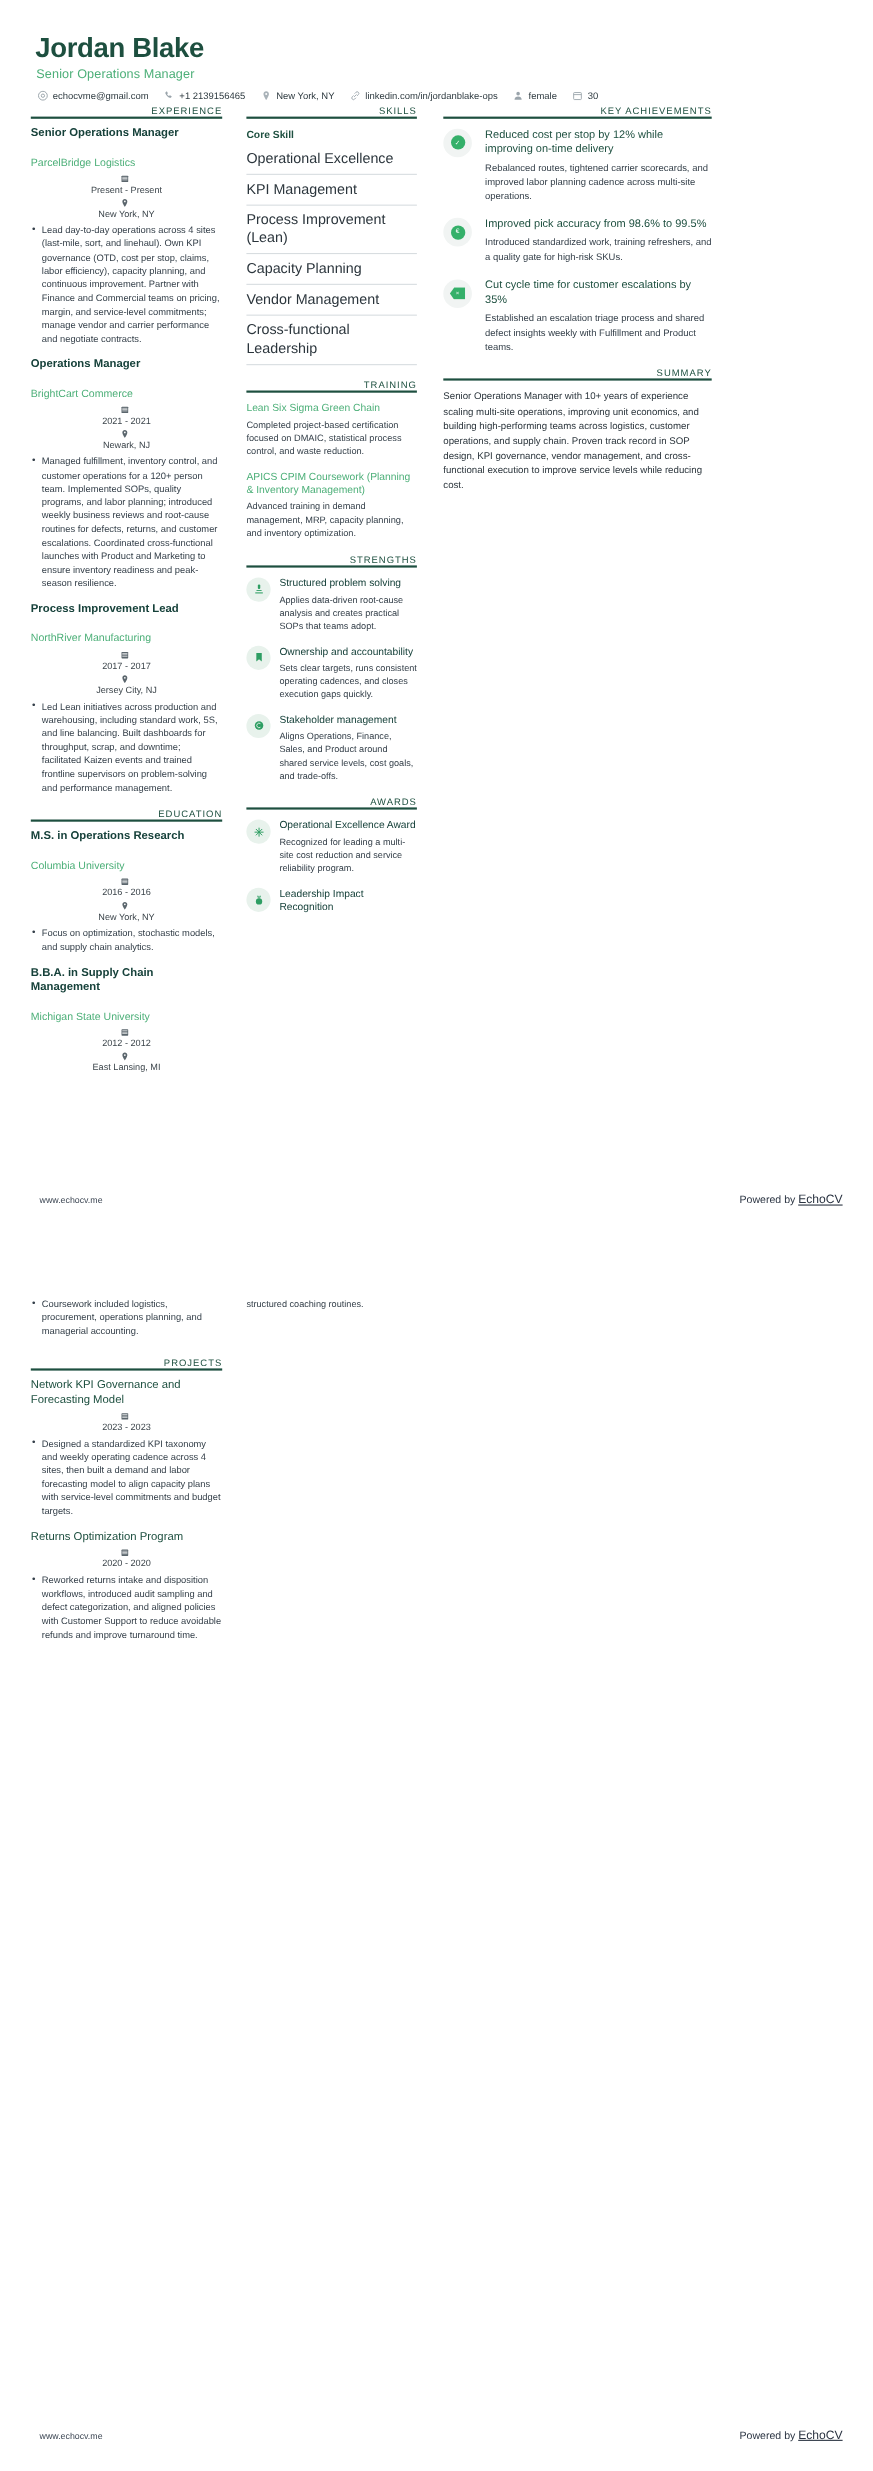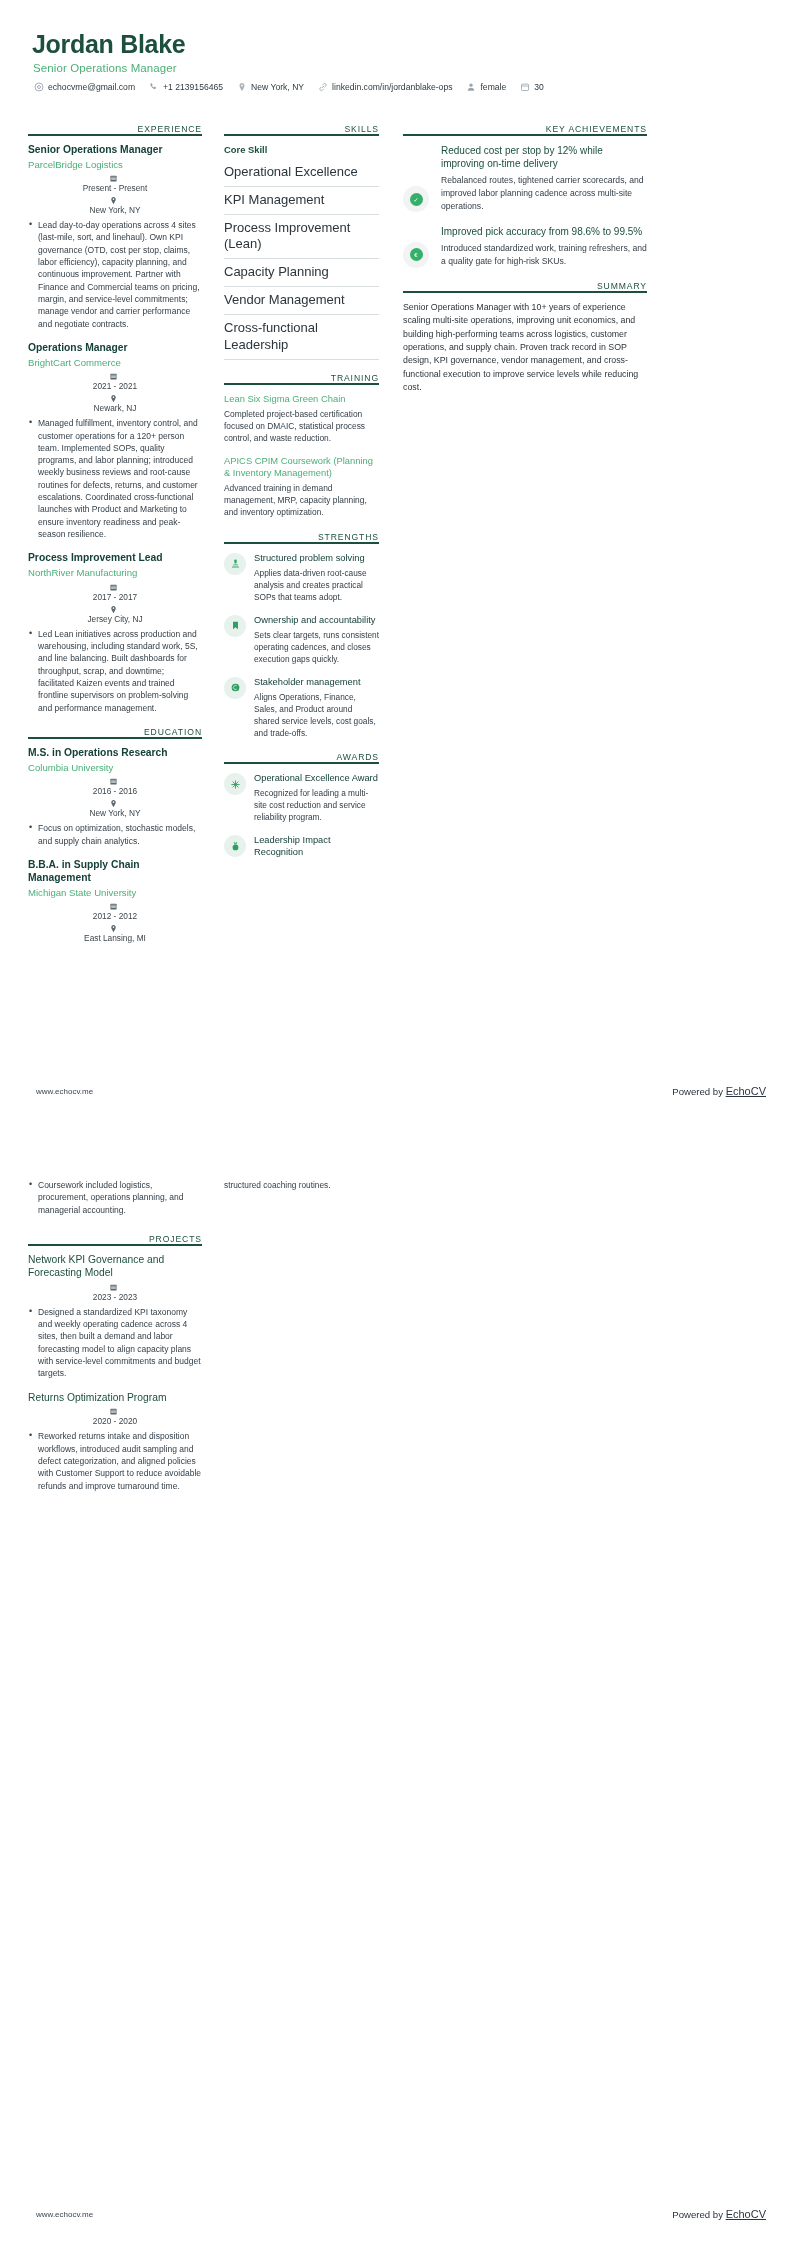--- a/index.html
+++ b/index.html
@@ -15,21 +15,21 @@
   .page {
     width: 794px;
     min-height: 1123px;
     background: #ffffff;
     position: relative;
     padding: 30px 28px 0 28px;
   }
   .page-2 { min-height: 1123px; }
 
   
-  .header { margin-bottom: 32px; }
+  .header { margin-bottom: 4px; }
   .name {
     font-size: 25px;
     font-weight: bold;
     color: #1d4f3f;
     letter-spacing: -0.3px;
     line-height: 1.15;
     padding-left: 4px;
   }
   .headline {
     font-size: 11.5px;
@@ -97,21 +97,21 @@
   .entry { margin-bottom: 12px; }
   .entry-title {
     font-size: 10.3px;
     font-weight: bold;
     color: #16413a;
     line-height: 1.25;
   }
   .entry-org {
     font-size: 9.6px;
     color: #4caf78;
-    margin-top: 2px;
+    margin-top: 14px;
     line-height: 1.3;
   }
   .meta-line {
     display: flex;
     align-items: center;
     font-size: 8.3px;
     color: #3c454b;
     margin-top: 3px;
     flex-direction: column;
   }
@@ -200,21 +200,21 @@
     font-size: 8.3px;
     color: #35404a;
     line-height: 1.45;
     margin-top: 3px;
   }
 
   
   .ach-item {
     display: flex;
     margin-bottom: 13px;
-    align-items: flex-end;
+    align-items: flex-start;
   }
   .ach-badge {
     width: 26px; height: 26px;
     border-radius: 50%;
     background: #f1f4f3;
     flex: 0 0 26px;
     display: flex;
     align-items: center;
     justify-content: center;
     margin-right: 12px;
@@ -627,20 +627,29 @@
         <div class="ach-item">
           <div class="ach-badge">
             <span class="dot">€</span>
           </div>
           <div class="ach-body">
             <div class="ach-title">Improved pick accuracy from 98.6% to 99.5%</div>
             <div class="ach-desc">Introduced standardized work, training refreshers, and a quality gate for high-risk SKUs.</div>
           </div>
         </div>
 
+        <div class="ach-item">
+          <div class="ach-badge">
+            <span class="tag">×</span>
+          </div>
+          <div class="ach-body">
+            <div class="ach-title">Cut cycle time for customer escalations by 35%</div>
+            <div class="ach-desc">Established an escalation triage process and shared defect insights weekly with Fulfillment and Product teams.</div>
+          </div>
+        </div>
       </div>
 
       <div class="sec">
         <div class="sec-title">SUMMARY</div>
         <div class="sec-rule"></div>
         <div class="summary-text">Senior Operations Manager with 10+ years of experience scaling multi-site operations, improving unit economics, and building high-performing teams across logistics, customer operations, and supply chain. Proven track record in SOP design, KPI governance, vendor management, and cross-functional execution to improve service levels while reducing cost.</div>
       </div>
 
     </div>
   </div>

